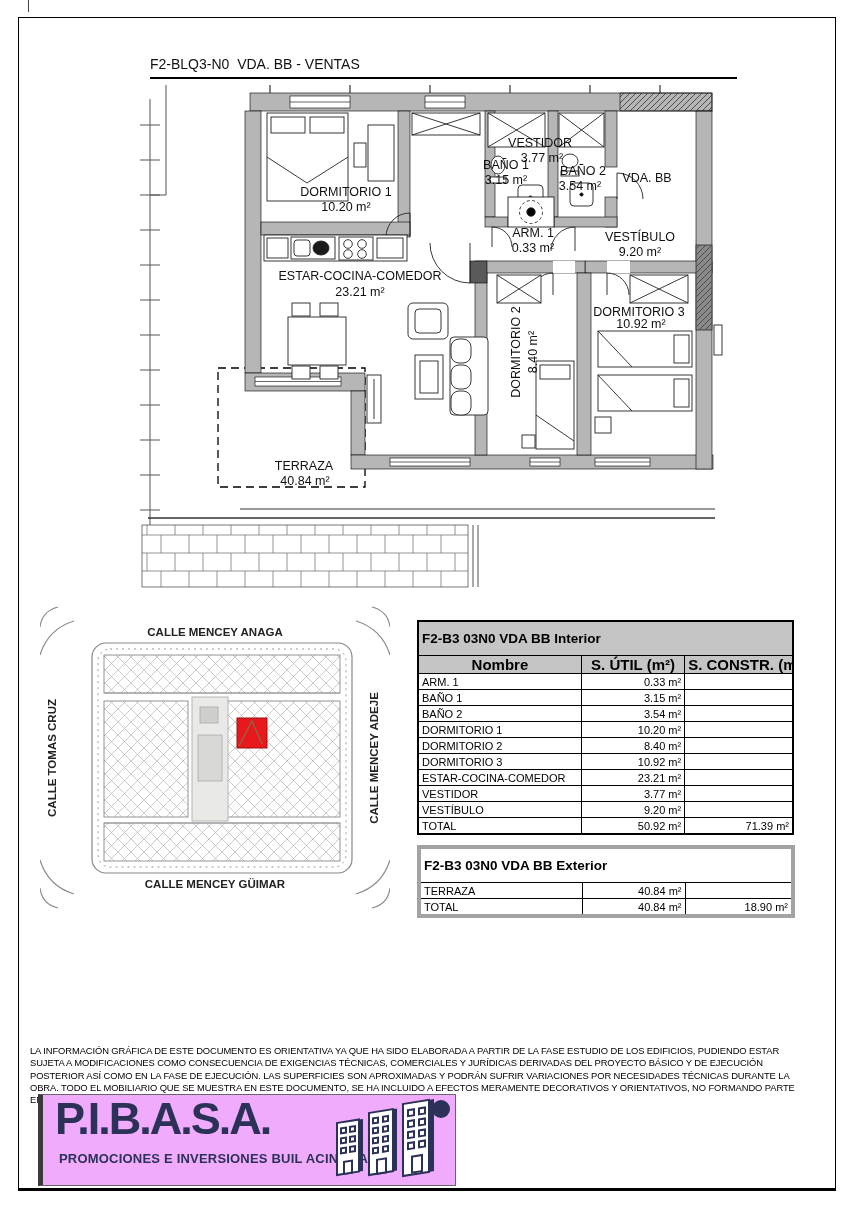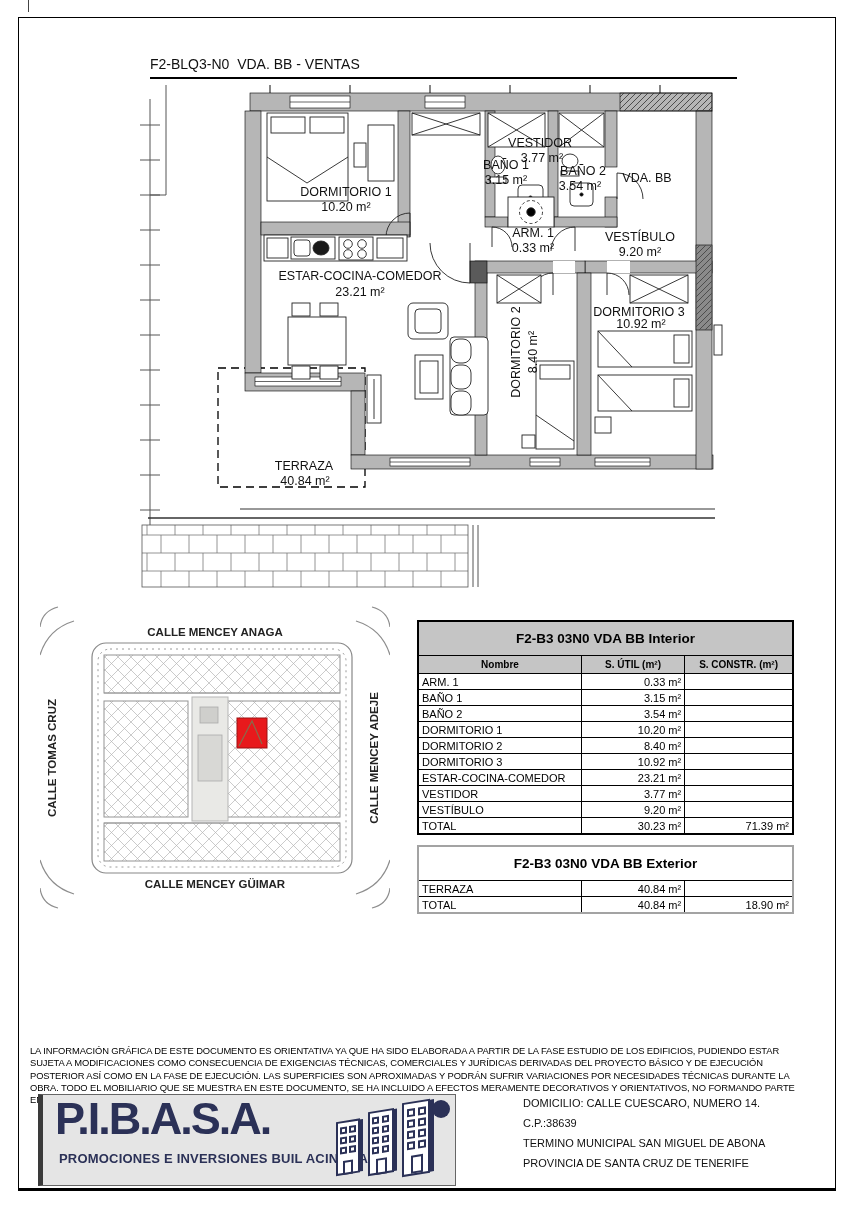--- a/index.html
+++ b/index.html
@@ -9,28 +9,28 @@
   #plan-title{position:absolute;left:150px;top:56px;font-size:14px;color:#111;white-space:pre;text-align:right;}
   #title-underline{position:absolute;left:150px;top:77px;width:587px;height:2px;background:#000;}
   #floorplan{position:absolute;left:140px;top:85px;}
   #sitemap{position:absolute;left:40px;top:605px;}
   svg text{font-family:"Liberation Sans",sans-serif;fill:#111;}
   .room-name{font-size:12.5px;}
   .room-area{font-size:12.5px;}
   .street{font-size:11.5px;font-weight:bold;fill:#222;}
   table.areas{position:absolute;border-collapse:collapse;table-layout:fixed;background:#fff;}
   table.areas td{border:1px solid #000;font-size:11px;padding:0 3px;height:15px;overflow:hidden;white-space:nowrap;}
-  table.areas .ttl td{height:33px;font-size:13.5px;font-weight:bold;text-align:center;}
-  table.areas .hdr td{height:17px;font-weight:bold;text-align:center;font-size:10px;}
+  table.areas .ttl td{height:33px;font-size:13.5px;font-weight:bold;text-align:left;}
+  table.areas .hdr td{height:17px;font-weight:bold;text-align:center;font-size:15px;}
   table.areas .gray td{background:#c5c5c5;}
   table.areas .num{text-align:right;}
   #tbl-interior{left:417px;top:620px;width:377px;border:2px solid #000;}
-  #tbl-exterior{left:417px;top:845px;width:377px;border:2px solid #a3a3a3;}
+  #tbl-exterior{left:417px;top:845px;width:377px;border:4px solid #a3a3a3;}
   #disclaimer{position:absolute;left:30px;top:1021px;width:806px;font-size:9.4px;line-height:12.3px;letter-spacing:-0.1px;white-space:pre-line;color:#000;margin-top:24px;}
-  #logo-box{position:absolute;left:38px;top:1094px;width:412px;height:90px;background:#e5e5e5;border:1px solid #666;border-left:5px solid #3a3a3a;}
+  #logo-box{position:absolute;left:38px;top:1094px;width:412px;height:90px;background:#f0abfc;border:1px solid #666;border-left:5px solid #3a3a3a;}
   #logo-name{position:absolute;left:12px;top:-2px;font-size:45px;font-weight:bold;letter-spacing:-2px;color:#2b3157;}
   #logo-sub{position:absolute;left:16px;top:56px;font-size:13px;font-weight:bold;letter-spacing:0.2px;color:#2b3157;}
   #logo-icon{position:absolute;right:4px;top:2px;}
   #address{position:absolute;left:523px;top:1098px;font-size:11px;color:#111;}
   #address div{margin-bottom:8.5px;line-height:11.5px;}
 </style>
 </head>
 <body>
 
 <div id="page">
@@ -357,21 +357,21 @@
           <td class="num">3.77 m²</td>
           <td class="num"></td>
         </tr>
     <tr>
           <td>VESTÍBULO</td>
           <td class="num">9.20 m²</td>
           <td class="num"></td>
         </tr>
     <tr>
           <td>TOTAL</td>
-          <td class="num">30.23 m²</td>
+          <td class="num">50.92 m²</td>
           <td class="num">71.39 m²</td>
         </tr>
   </tbody>
     </table>
 
   <table id="tbl-exterior" class="areas">
     <colgroup>
         <col style="width:163px">
         <col style="width:103px">
         <col style="width:108px">
@@ -437,19 +437,13 @@
         <rect x="5" y="29" width="6" height="6"></rect>
           <rect x="16" y="29" width="6" height="6"></rect>
         <rect x="5" y="40" width="6" height="6"></rect>
           <rect x="16" y="40" width="6" height="6"></rect>
         <rect x="9" y="54" width="10" height="16" fill="#fff"></rect>
       </g>
       <circle cx="108" cy="12" r="9" fill="#2b3157"></circle>
     </svg>
   </div>
 
-  <div id="address">
-    <div>DOMICILIO: CALLE CUESCARO, NUMERO 14.</div>
-    <div>C.P.:38639</div>
-    <div>TERMINO MUNICIPAL SAN MIGUEL DE ABONA</div>
-    <div>PROVINCIA DE SANTA CRUZ DE TENERIFE</div>
-  </div>
 </div>
 
 </body></html>

